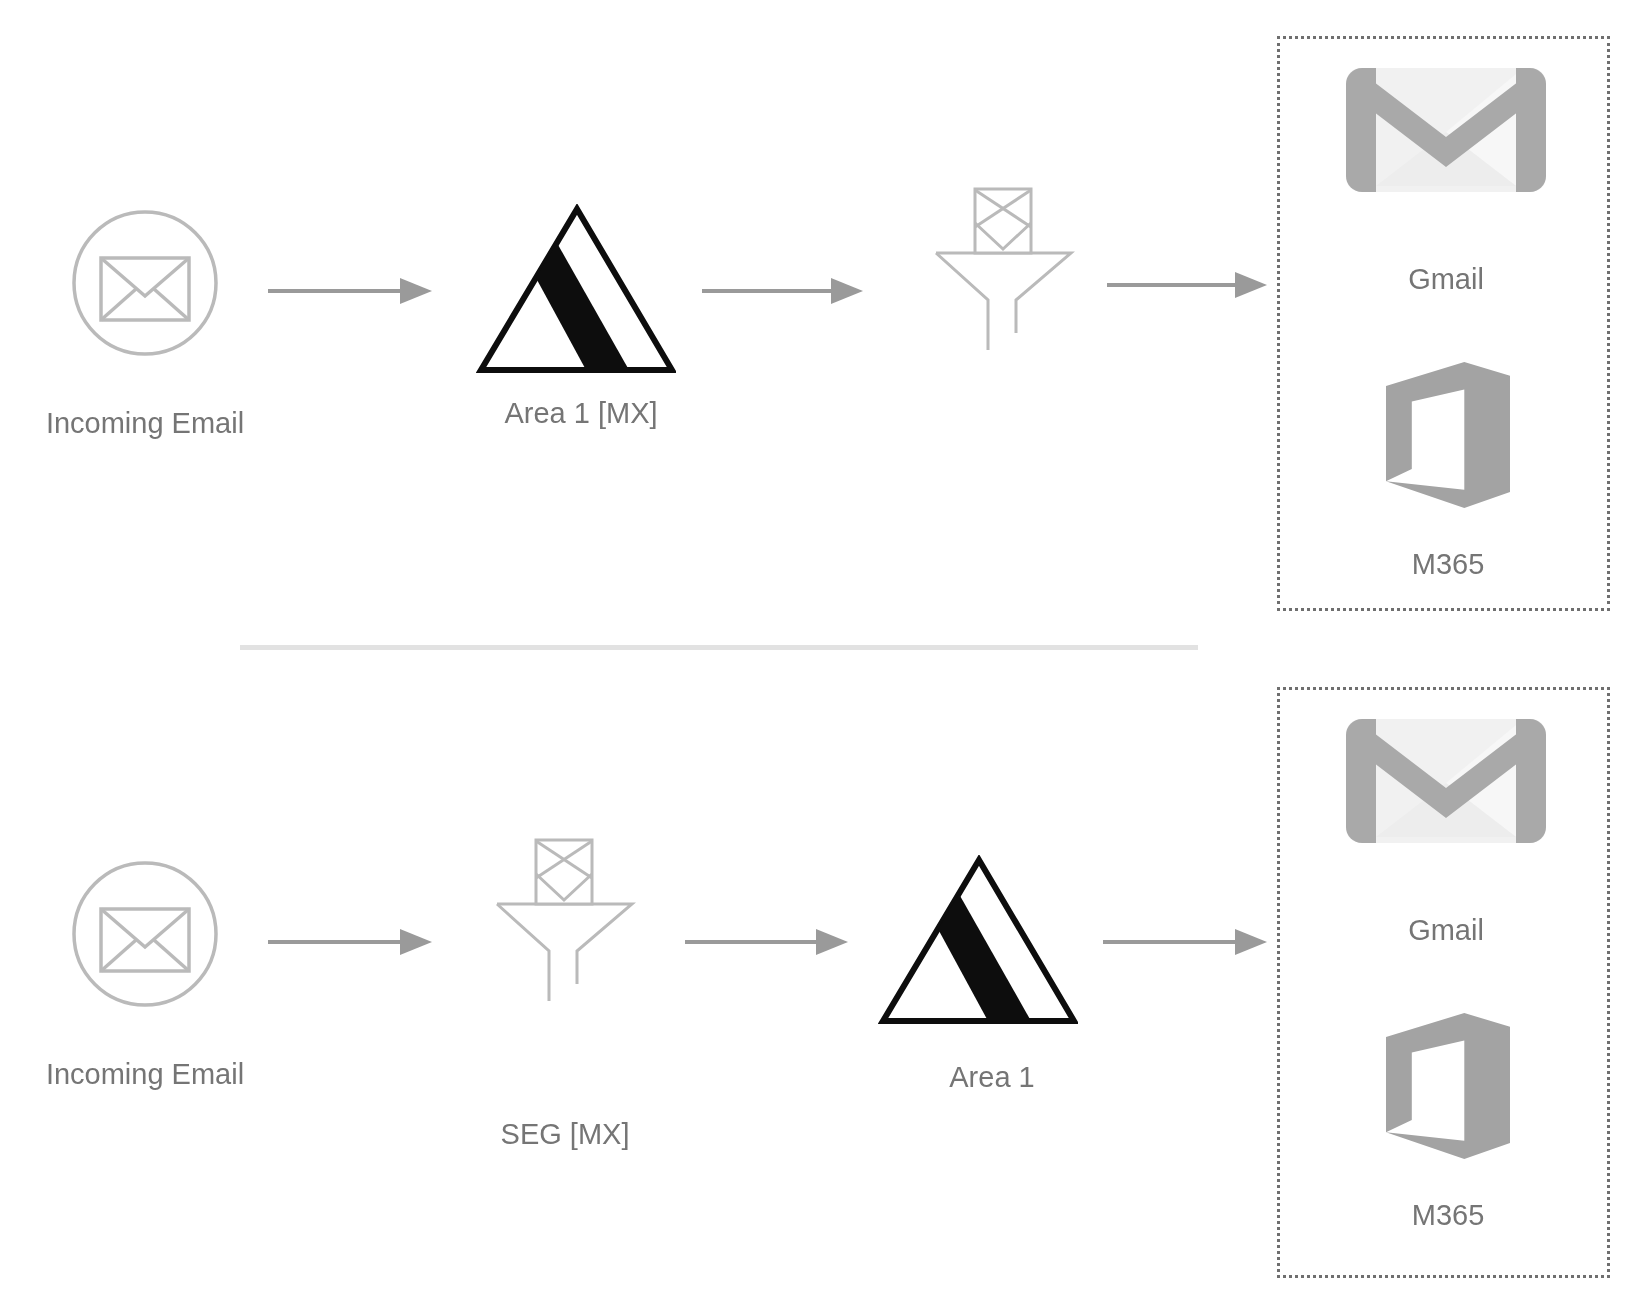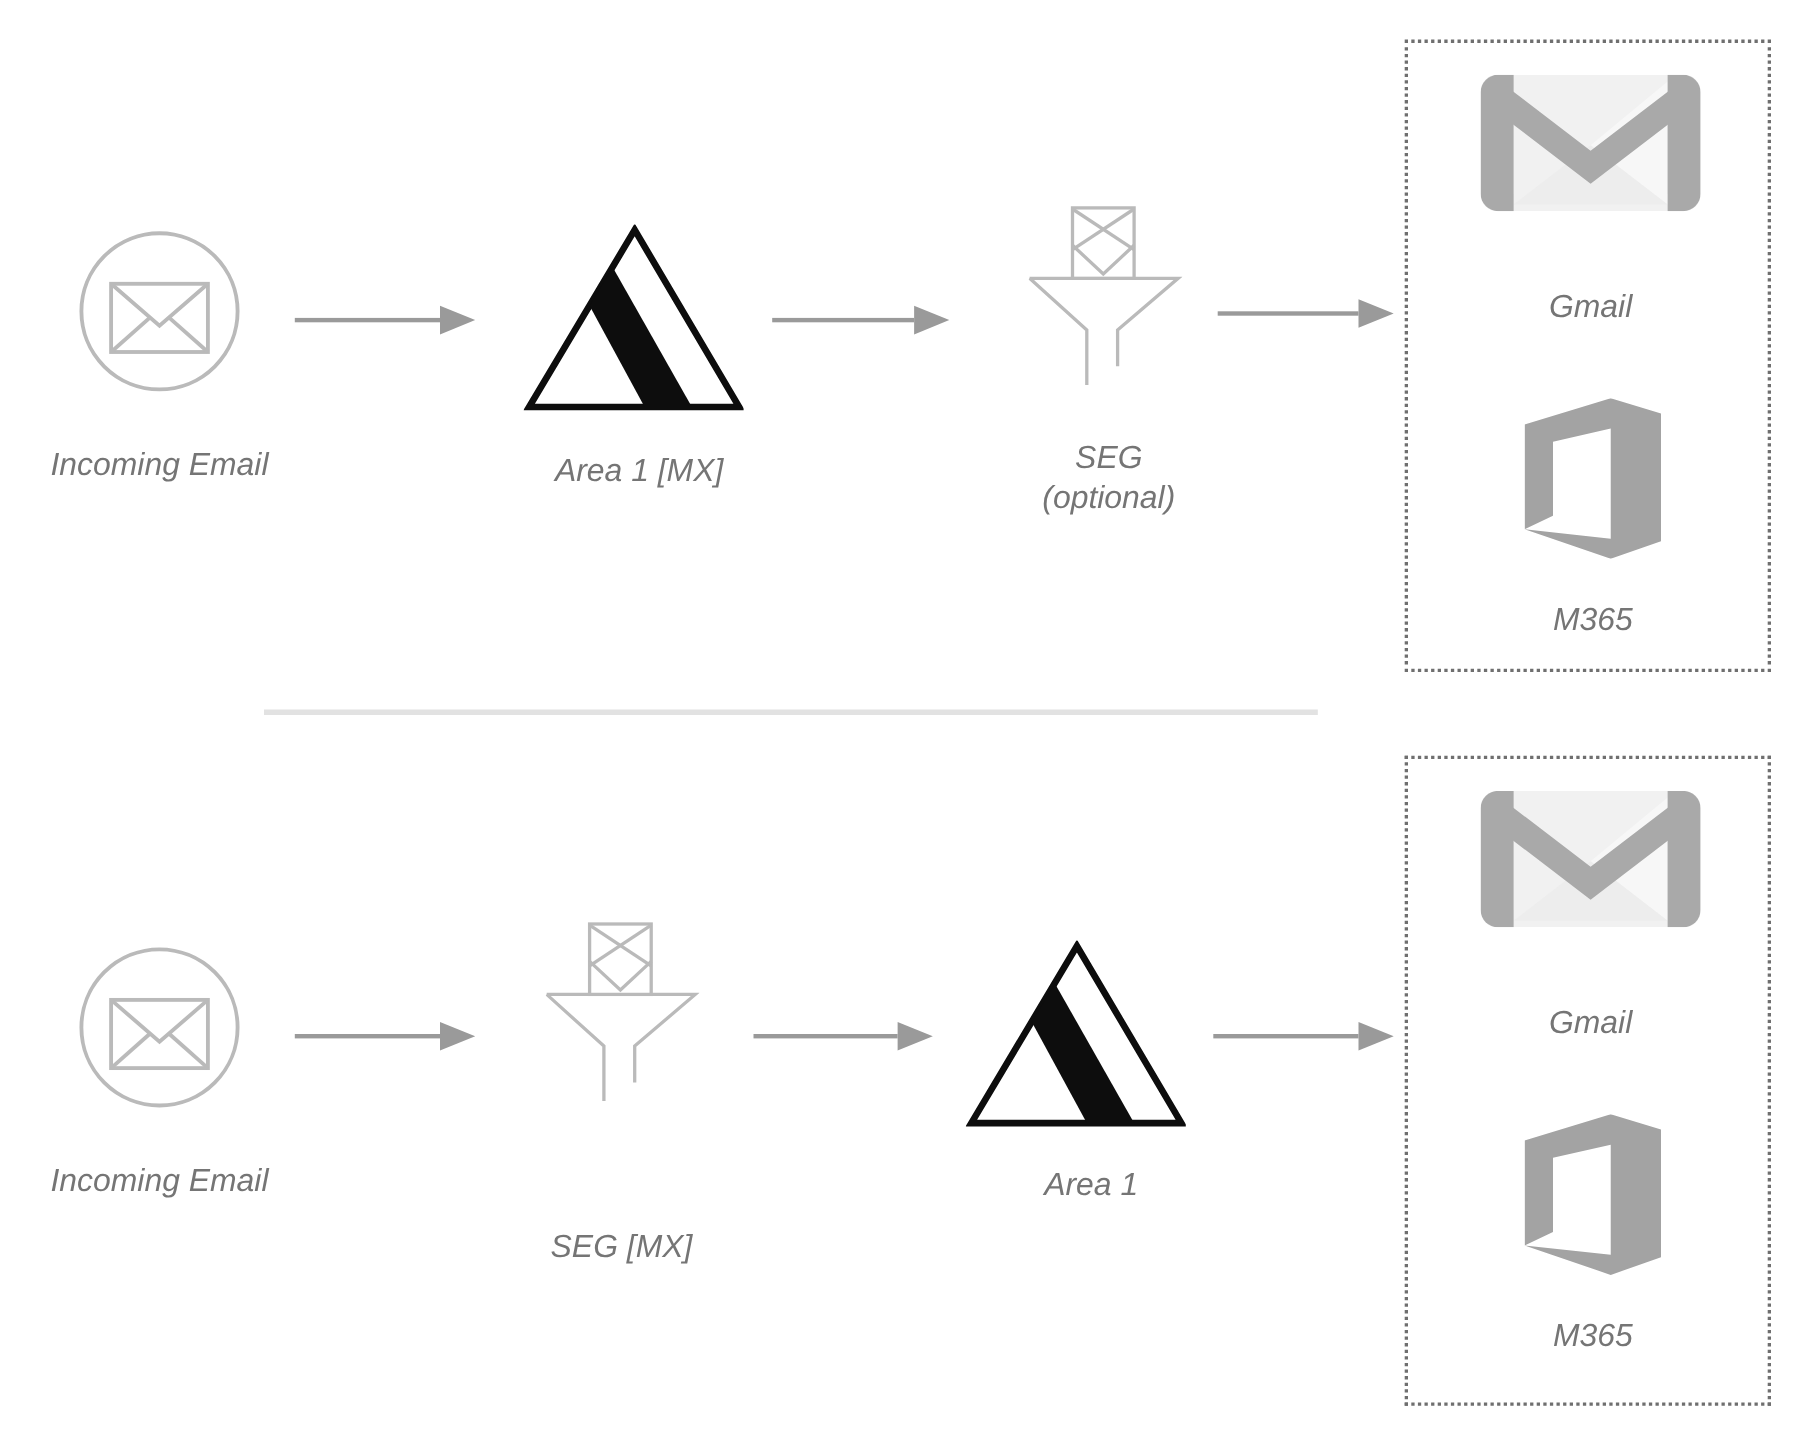--- a/index.html
+++ b/index.html
@@ -13,21 +13,20 @@
   }
   .abs{position:absolute;}
   .node-label{
     position:absolute;
     transform:translateX(-50%);
     color:#757575;
     font-size:29px;
     line-height:37px;
     white-space:nowrap;
     text-align:center;
-    font-style:italic;
   }
   .arrow{
     position:absolute;
     height:28px;
     display:flex;
     align-items:center;
   }
   .arrow-line{flex:1;height:4px;background:#9a9a9a;}
   .arrow-head{
     width:0;height:0;
@@ -67,39 +66,35 @@
 
   <div class="arrow" style="left:268px;top:277px;width:164px;">
     <div class="arrow-line"></div>
     <div class="arrow-head"></div>
   </div>
 
   <svg class="abs" style="left:476px;top:204px;" width="200" height="170" viewBox="0 0 200 170">
     <polygon points="101,5 196,166 5,166" fill="#ffffff" stroke="#0d0d0d" stroke-width="6" stroke-linejoin="miter"></polygon>
     <polygon points="60,74 81,39 153,166 110,166" fill="#0d0d0d"></polygon>
   </svg>
-  <div class="node-label" style="left:581px;top:410px;">Area 1 [MX]</div>
+  <div class="node-label" style="left:581px;top:395px;">Area 1 [MX]</div>
 
   <div class="arrow" style="left:702px;top:277px;width:161px;">
     <div class="arrow-line"></div>
     <div class="arrow-head"></div>
   </div>
 
   <svg class="abs" style="left:935px;top:187px;" width="140" height="165" viewBox="0 0 140 165">
     <polyline points="1,66 136,66 81,113 81,146" fill="none" stroke="#bababa" stroke-width="3"></polyline>
     <polyline points="1,66 53,113 53,163" fill="none" stroke="#bababa" stroke-width="3"></polyline>
     <rect x="40" y="2" width="56" height="64" fill="#ffffff" stroke="#bababa" stroke-width="3"></rect>
     <line x1="40" y1="3" x2="96" y2="40" stroke="#bababa" stroke-width="3"></line>
     <line x1="96" y1="3" x2="40" y2="40" stroke="#bababa" stroke-width="3"></line>
     <polyline points="40,36 68,62 96,36" fill="none" stroke="#bababa" stroke-width="3"></polyline>
   </svg>
-  <div class="node-label" style="left:1008px;top:398px;">
-    <div>SEG</div>
-    <div>(optional)</div>
-  </div>
 
   <div class="arrow" style="left:1107px;top:271px;width:160px;">
     <div class="arrow-line"></div>
     <div class="arrow-head"></div>
   </div>
 
   <div class="dest-box" style="top:36px;height:575px;"></div>
 
   <svg class="abs" style="left:1346px;top:68px;" width="200" height="124" viewBox="0 0 200 124">
     <rect width="200" height="124" rx="15" fill="#f1f1f1"></rect>

